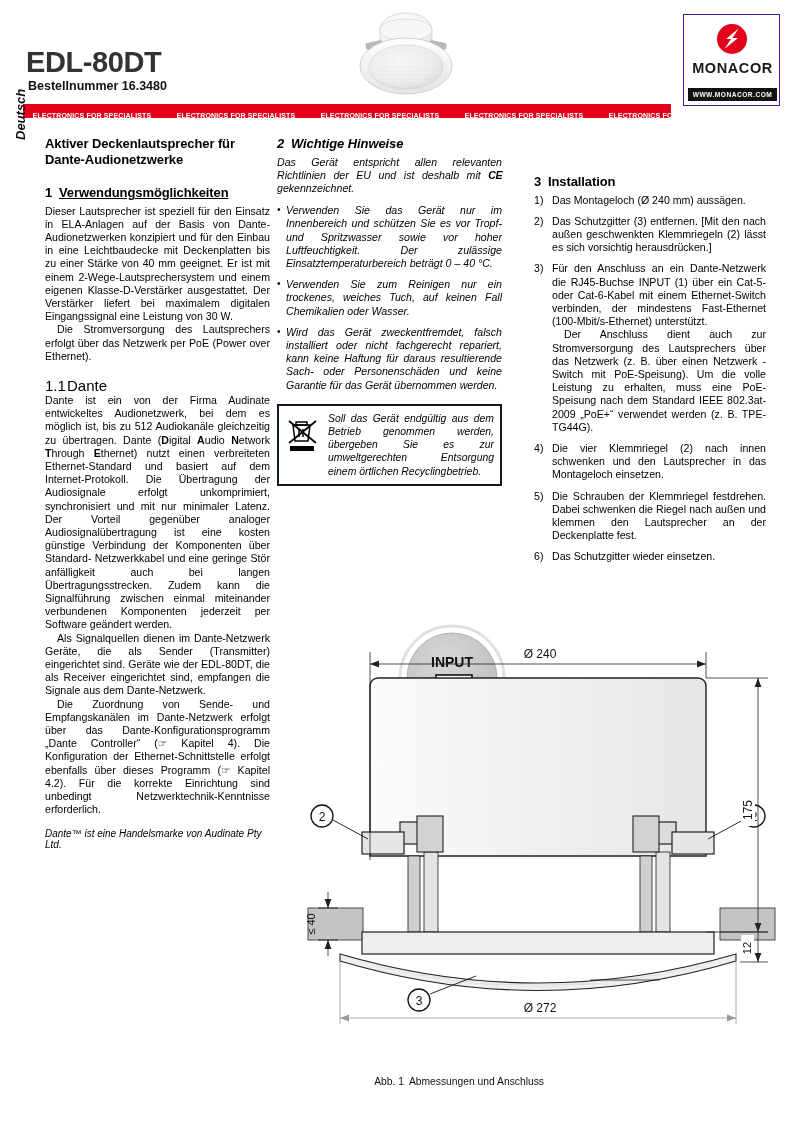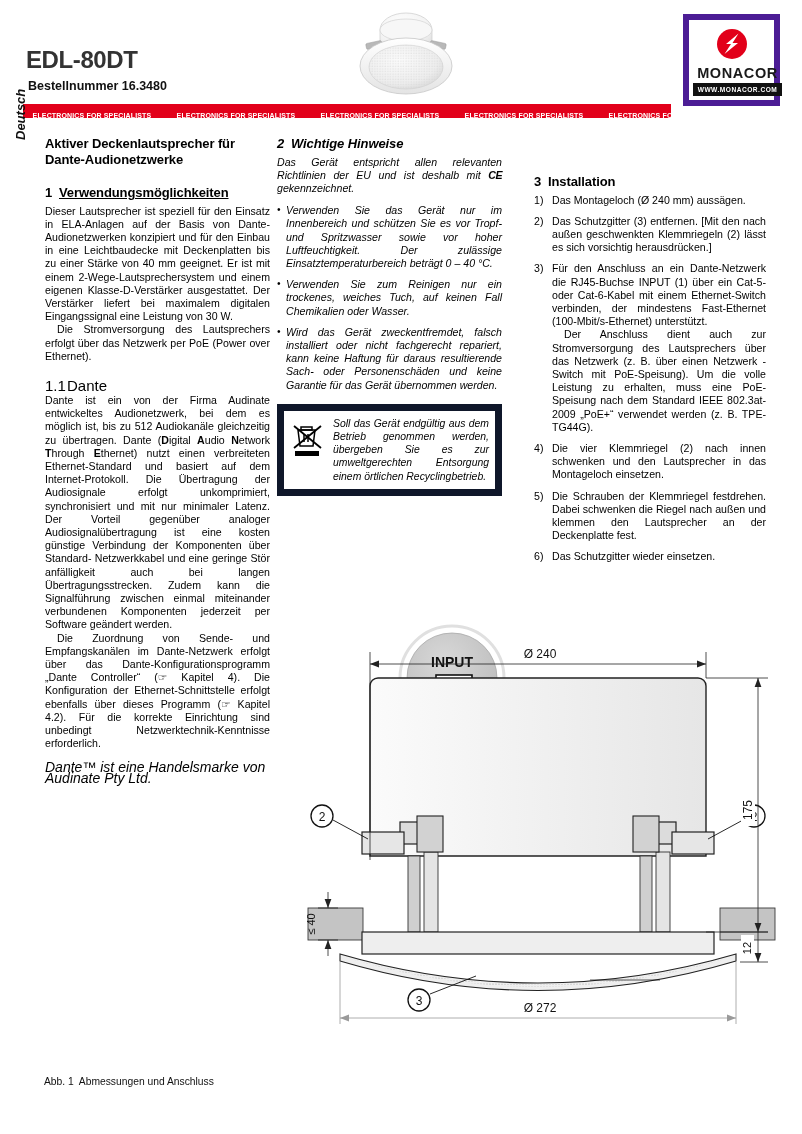--- a/index.html
+++ b/index.html
@@ -12,35 +12,35 @@
     color: #000000;
     position: relative;
     overflow: hidden;
   }
 
   
   #header { position: absolute; left: 0; top: 0; width: 802px; height: 122px; }
 
   #product-title {
     position: absolute; left: 26px; top: 46px;
-    font-size: 24px; font-weight: bold; letter-spacing: -0.4px;
+    font-size: 29px; font-weight: bold; letter-spacing: -0.4px;
     color: #333333;
   }
   #product-order {
     position: absolute; left: 28px; top: 79px;
     font-size: 12.5px; font-weight: bold; color: #111111;
   }
 
   
   #product-photo { position: absolute; left: 340px; top: 8px; width: 132px; height: 96px; }
 
   
   #logo-box {
     position: absolute; left: 683px; top: 14px; width: 97px; height: 92px;
-    border: 6px solid #4c1d95; background: #ffffff;
+    border: 1px solid #4c1d95; background: #ffffff;
   }
   #logo-mark {
     position: absolute; left: 50%; top: 9px; width: 30px; height: 30px;
     margin-left: -15px; border-radius: 50%; background: #e2001a; overflow: hidden;
   }
   #logo-mark .bolt {
     position: absolute; left: 0; top: 0; width: 30px; height: 30px;
   }
   #logo-word {
     position: absolute; left: 0; top: 45px; width: 97px; text-align: center;
@@ -105,35 +105,35 @@
     counter-increment: st; content: counter(st) ")";
     position: absolute; left: 0; top: 0;
   }
   ol.steps li p { margin: 0; text-indent: 12px; text-align: justify; }
 
   .ce { font-weight: bold; letter-spacing: -0.5px; }
   .bld { font-weight: bold; }
 
   
   #weee-box {
-    margin-top: 12px; border: 7px solid #0f172a; padding: 6px 6px 6px 6px;
+    margin-top: 12px; border: 2px solid #0f172a; padding: 6px 6px 6px 6px;
     display: flex; gap: 7px; align-items: flex-start;
   }
   #weee-icon { width: 36px; flex: 0 0 36px; padding-top: 2px; }
   #weee-text { flex: 1; font-size: 10.4px; line-height: 13.2px; text-align: justify; }
 
   .trademark {
-    margin-top: 12px; font-size: 14px; font-style: italic; line-height: 11px;
+    margin-top: 12px; font-size: 10px; font-style: italic; line-height: 11px;
   }
 
   
   #figure { position: absolute; left: 300px; top: 620px; width: 480px; height: 470px; }
   #fig-caption {
     position: absolute; left: 44px; top: 1076px; width: 500px;
-    font-size: 10.3px; color: #111111;
+    font-size: 10.3px; color: #111111; text-align: right;
   }
   #fig-caption .capnum { margin-right: 5px; }
 </style>
 </head>
 <body>
 
 <div id="header">
 
   <div id="product-title">EDL-80DT</div>
   <div id="product-order">Bestellnummer 16.3480</div>
@@ -208,20 +208,21 @@
   <h2 class="sec" style="margin-top:18px;text-decoration:underline;">
     <span class="sec-num">1</span><span>Verwendungsmöglichkeiten</span>
   </h2>
   <p class="body">Dieser Lautsprecher ist speziell für den Einsatz in ELA-Anlagen auf der Basis von Dante-Audionetzwerken konzipiert und für den Einbau in eine Leichtbaudecke mit Deckenplatten bis zu einer Stärke von 40 mm geeignet. Er ist mit einem 2-Wege-Lautsprechersystem und einem eigenen Klasse-D-Verstärker ausgestattet. Der Verstärker liefert bei maximalem digitalen Eingangssignal eine Leistung von 30 W.</p>
   <p class="body indent">Die Stromversorgung des Lautsprechers erfolgt über das Netzwerk per PoE (Power over Ethernet).</p>
 
   <h3 class="subsec">
     <span class="sec-num" style="min-width:22px;">1.1</span><span>Dante</span>
   </h3>
   <p class="body"><span>Dante ist ein von der Firma Audinate entwickeltes Audionetzwerk, bei dem es möglich ist, bis zu 512 Audiokanäle gleichzeitig zu übertragen. Dante (</span><span class="bld">D</span><span>igital </span><span class="bld">A</span><span>udio </span><span class="bld">N</span><span>etwork </span><span class="bld">T</span><span>hrough </span><span class="bld">E</span><span>thernet</span><span>) nutzt einen verbreiteten Ethernet-Standard und basiert auf dem Internet-Protokoll. Die Übertragung der Audiosignale erfolgt unkomprimiert, synchronisiert und mit nur minimaler Latenz. Der Vorteil gegenüber analoger Audiosignalübertragung ist eine kosten günstige Verbindung der Komponenten über Standard- Netzwerkkabel und eine geringe Stör anfälligkeit auch bei langen Übertragungsstrecken. Zudem kann die Signalführung zwischen einmal miteinander verbundenen Komponenten jederzeit per Software geändert werden.</span></p>
+  <p class="body indent">Als Signalquellen dienen im Dante-Netzwerk Geräte, die als Sender (Transmitter) eingerichtet sind. Geräte wie der EDL-80DT, die als Receiver eingerichtet sind, empfangen die Signale aus dem Dante-Netzwerk.</p>
   <p class="body indent"><span>Die Zuordnung von Sende- und Empfangskanälen im Dante-Netzwerk erfolgt über das Dante-Konfigurationsprogramm „Dante Controller“ (</span><span>☞</span><span> Kapitel 4). Die Konfiguration der Ethernet-Schnittstelle erfolgt ebenfalls über dieses Programm (</span><span>☞</span><span> Kapitel 4.2). Für die korrekte Einrichtung sind unbedingt Netzwerktechnik-Kenntnisse erforderlich.</span></p>
 
   <p class="trademark">Dante™ ist eine Handelsmarke von Audinate Pty Ltd.</p>
 </div>
 
 <div class="col" id="col-2">
   <h2 class="sec">
     <span class="sec-num">2</span><span>Wichtige Hinweise</span>
   </h2>
   <p class="body"><span>Das Gerät entspricht allen relevanten Richtlinien der EU und ist deshalb mit </span><span class="ce">CE</span><span> gekennzeichnet.</span></p>

